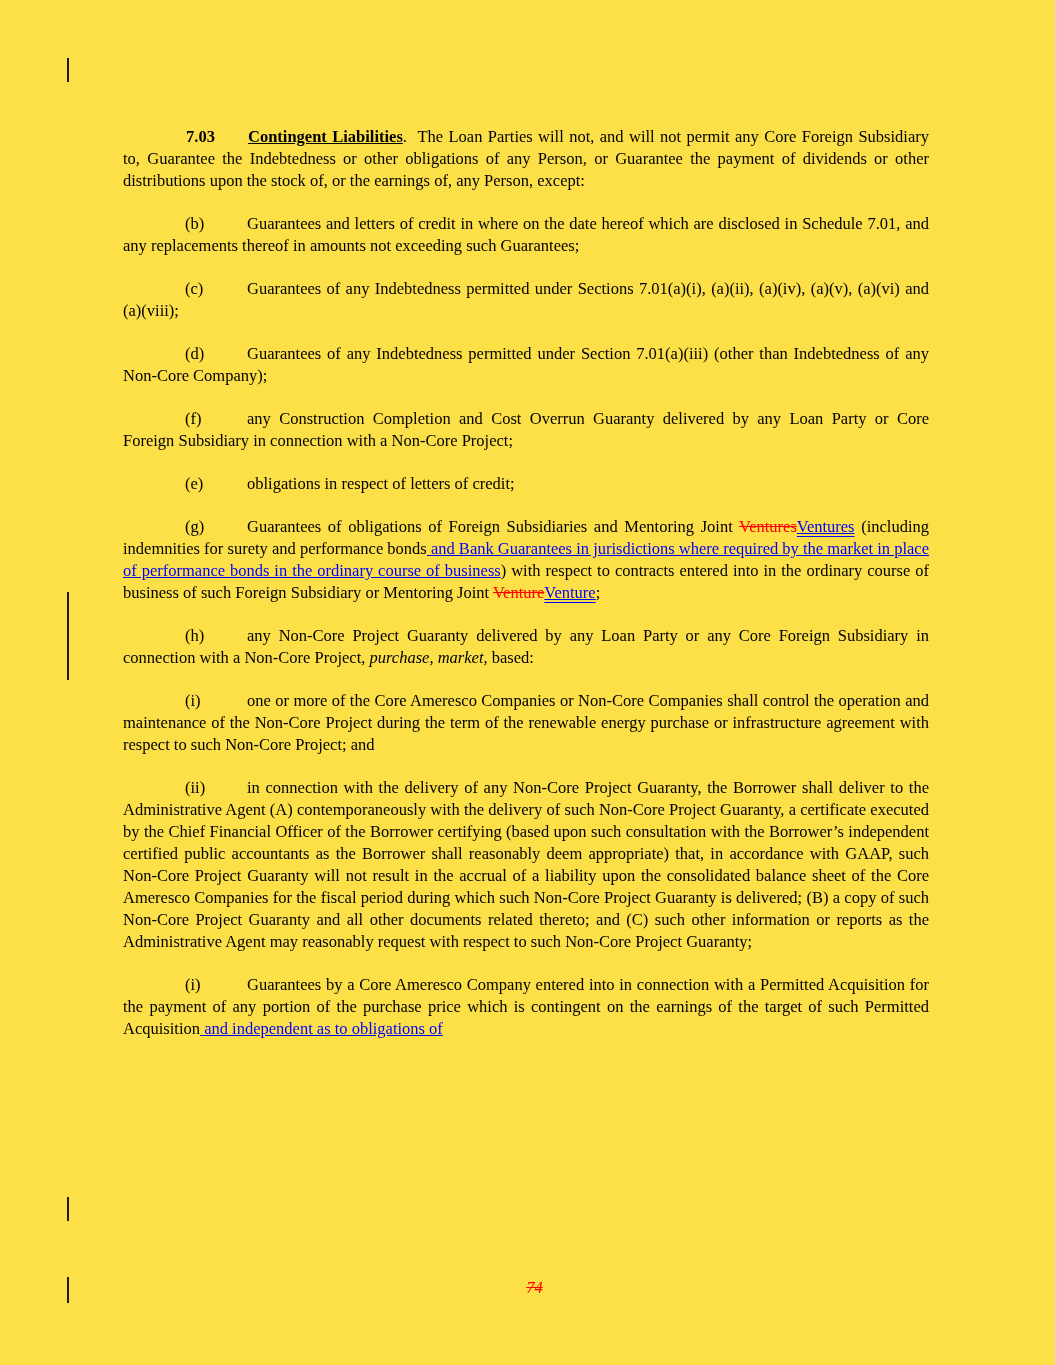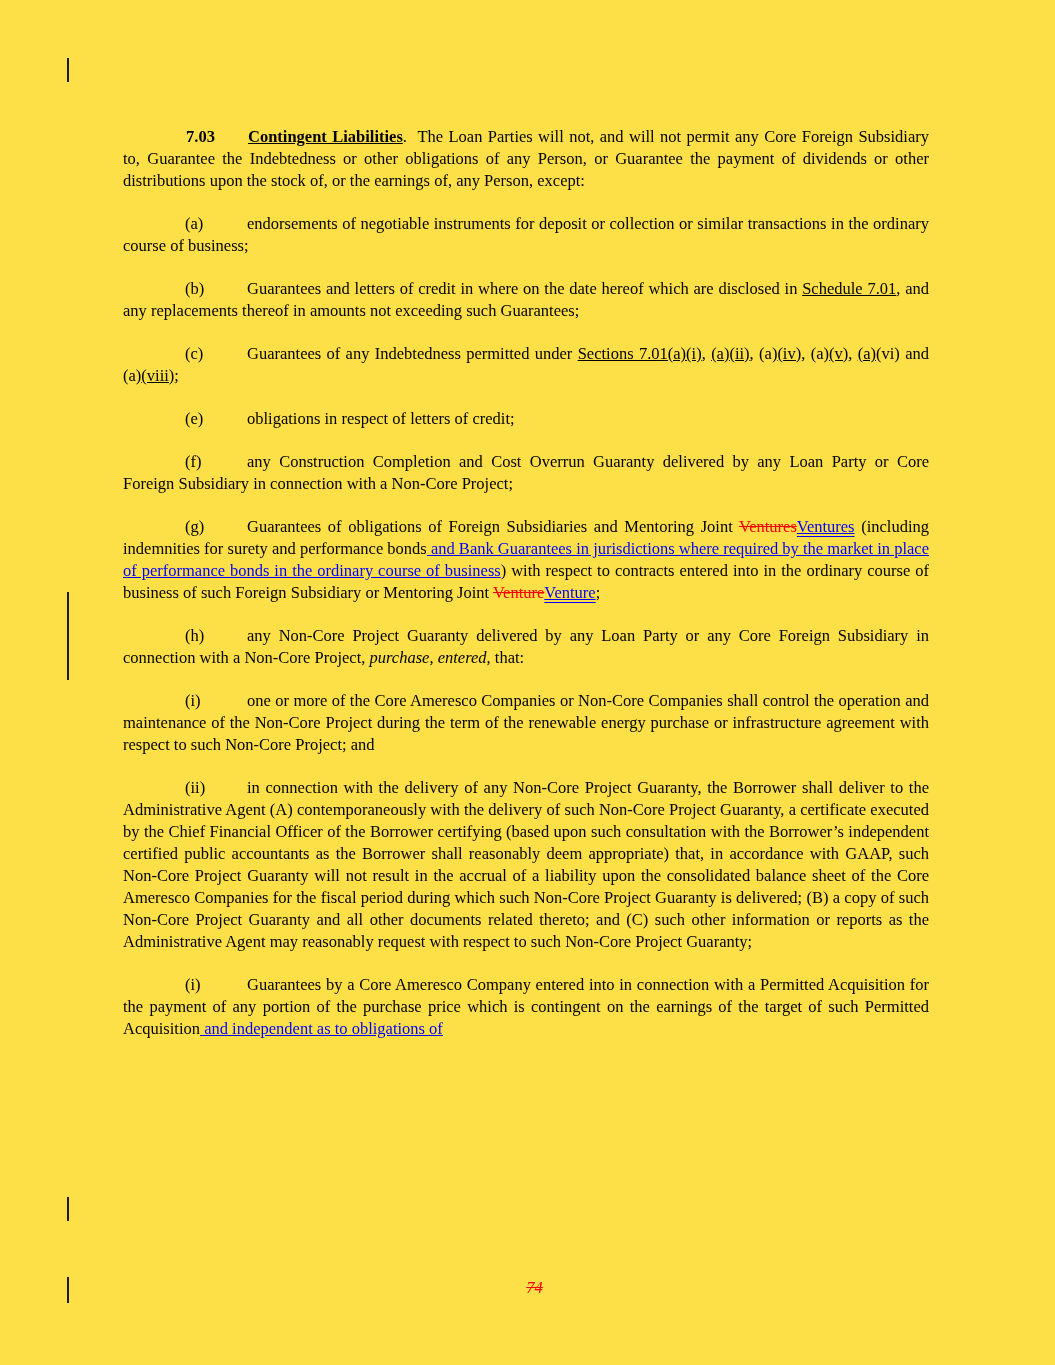--- a/index.html
+++ b/index.html
@@ -24,21 +24,21 @@
     text-align: justify;
   }
   p.para { margin: 0 0 21px 0; padding: 0; }
   .p-main   { text-indent: 63px; }
   .p-sub    { margin-left: 63px;  text-indent: 62px; }
   .p-subsub { margin-left: 125px; text-indent: 62px; }
 
   .seg-label { display: inline-block; width: 62px; text-indent: 0; }
   .seg-b  { font-weight: bold; }
   .seg-bu { font-weight: bold; text-decoration: underline; }
-  .seg-u  { text-decoration: underline; }
+  .seg-u  { }
   .seg-i  { font-style: italic; }
   .seg-del {
     color: #ff0000;
     text-decoration: line-through;
     text-decoration-color: #ff0000;
   }
   .seg-ins {
     color: #0000ff;
     text-decoration: underline;
     text-decoration-color: #0000ff;
@@ -68,27 +68,27 @@
     text-decoration: line-through;
     text-decoration-color: #ff0000;
   }
 </style>
 </head>
 <body>
 
 <div class="page">
   <div class="content">
       <p class="para p-main"><span class="seg-label seg-b">7.03</span><span class="seg-bu">Contingent Liabilities</span><span class="">.&nbsp; The Loan Parties will not, and will not permit any Core Foreign Subsidiary to, Guarantee the Indebtedness or other obligations of any Person, or Guarantee the payment of dividends or other distributions upon the stock of, or the earnings of, any Person, except:</span></p>
-      <p class="para p-sub"><span class="seg-label">(a)</span><span class="">endorsements of negotiable instruments for deposit or collection or similar transactions in the ordinary course of business;</span></p>
       <p class="para p-sub"><span class="seg-label">(b)</span><span class="">Guarantees and letters of credit in where on the date hereof which are disclosed in </span><span class="seg-u">Schedule 7.01</span><span class="">, and any replacements thereof in amounts not exceeding such Guarantees;</span></p>
       <p class="para p-sub"><span class="seg-label">(c)</span><span class="">Guarantees of any Indebtedness permitted under </span><span class="seg-u">Sections 7.01(a)(i)</span><span class="">, </span><span class="seg-u">(a)(ii)</span><span class="">, (a)</span><span class="seg-u">(iv)</span><span class="">, (a)</span><span class="seg-u">(v)</span><span class="">, </span><span class="seg-u">(a)</span><span class="">(vi) and (a)</span><span class="seg-u">(viii)</span><span class="">;</span></p>
+      <p class="para p-sub"><span class="seg-label">(d)</span><span class="">Guarantees of any Indebtedness permitted under </span><span class="seg-u">Section 7.01(a)(iii)</span><span class=""> (other than Indebtedness of any Non-Core Company);</span></p>
+      <p class="para p-sub"><span class="seg-label">(f)</span><span class="">any Construction Completion and Cost Overrun Guaranty delivered by any Loan Party or Core Foreign Subsidiary in connection with a Non-Core Project;</span></p>
       <p class="para p-sub"><span class="seg-label">(e)</span><span class="">obligations in respect of letters of credit;</span></p>
-      <p class="para p-sub"><span class="seg-label">(f)</span><span class="">any Construction Completion and Cost Overrun Guaranty delivered by any Loan Party or Core Foreign Subsidiary in connection with a Non-Core Project;</span></p>
       <p class="para p-sub"><span class="seg-label">(g)</span><span class="">Guarantees of obligations of Foreign Subsidiaries and Mentoring Joint </span><span class="seg-del">Ventures</span><span class="seg-ins2">Ventures</span><span class=""> (including indemnities for surety and performance bonds</span><span class="seg-ins"> and Bank Guarantees in jurisdictions where required by the market in place of performance bonds in the ordinary course of business</span><span class="">) with respect to contracts entered into in the ordinary course of business of such Foreign Subsidiary or Mentoring Joint </span><span class="seg-del">Venture</span><span class="seg-ins2">Venture</span><span class="">;</span></p>
-      <p class="para p-sub"><span class="seg-label">(h)</span><span class="">any Non-Core Project Guaranty delivered by any Loan Party or any Core Foreign Subsidiary in connection with a Non-Core Project, </span><span class="seg-i">purchase</span><span class="">, </span><span class="seg-i">entered</span><span class="">, that:</span></p>
+      <p class="para p-sub"><span class="seg-label">(h)</span><span class="">any Non-Core Project Guaranty delivered by any Loan Party or any Core Foreign Subsidiary in connection with a Non-Core Project, </span><span class="seg-i">purchase</span><span class="">, </span><span class="seg-i">market</span><span class="">, based:</span></p>
       <p class="para p-subsub"><span class="seg-label">(i)</span><span class="">one or more of the Core Ameresco Companies or Non-Core Companies shall control the operation and maintenance of the Non-Core Project during the term of the renewable energy purchase or infrastructure agreement with respect to such Non-Core Project; and</span></p>
       <p class="para p-subsub"><span class="seg-label">(ii)</span><span class="">in connection with the delivery of any Non-Core Project Guaranty, the Borrower shall deliver to the Administrative Agent (A) contemporaneously with the delivery of such Non-Core Project Guaranty, a certificate executed by the Chief Financial Officer of the Borrower certifying (based upon such consultation with the Borrower’s independent certified public accountants as the Borrower shall reasonably deem appropriate) that, in accordance with GAAP, such Non-Core Project Guaranty will not result in the accrual of a liability upon the consolidated balance sheet of the Core Ameresco Companies for the fiscal period during which such Non-Core Project Guaranty is delivered; (B)&nbsp;a copy of such Non-Core Project Guaranty and all other documents related thereto; and (C)&nbsp;such other information or reports as the Administrative Agent may reasonably request with respect to such Non-Core Project Guaranty;</span></p>
       <p class="para p-sub"><span class="seg-label">(i)</span><span class="">Guarantees by a Core Ameresco Company entered into in connection with a Permitted Acquisition for the payment of any portion of the purchase price which is contingent on the earnings of the target of such Permitted Acquisition</span><span class="seg-ins"> and independent as to obligations of</span></p>
     </div>
   <div class="footer">
     <span class="pagenum">74</span>
   </div>
 <div class="change-bar" style="top: 58px; height: 24px;"></div>
     <div class="change-bar" style="top: 592px; height: 88px;"></div>
     <div class="change-bar" style="top: 1197px; height: 24px;"></div>

